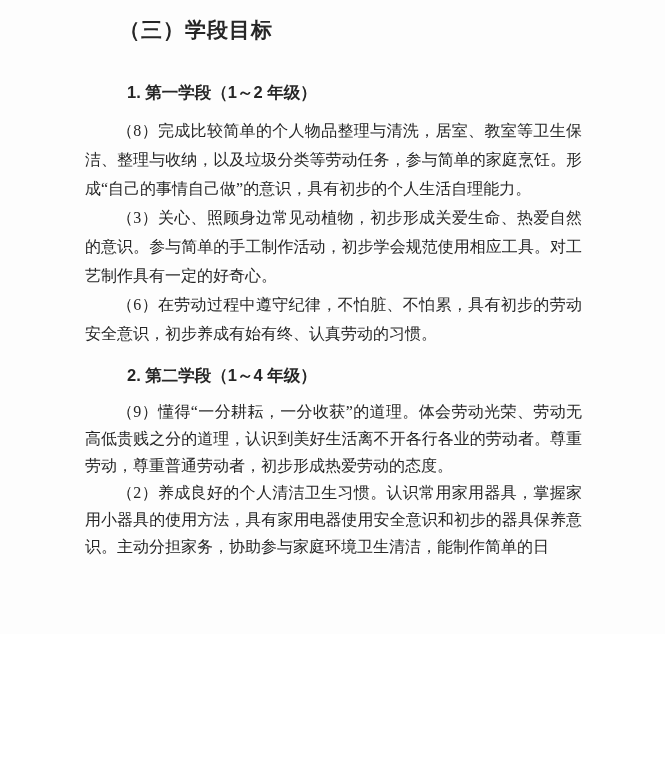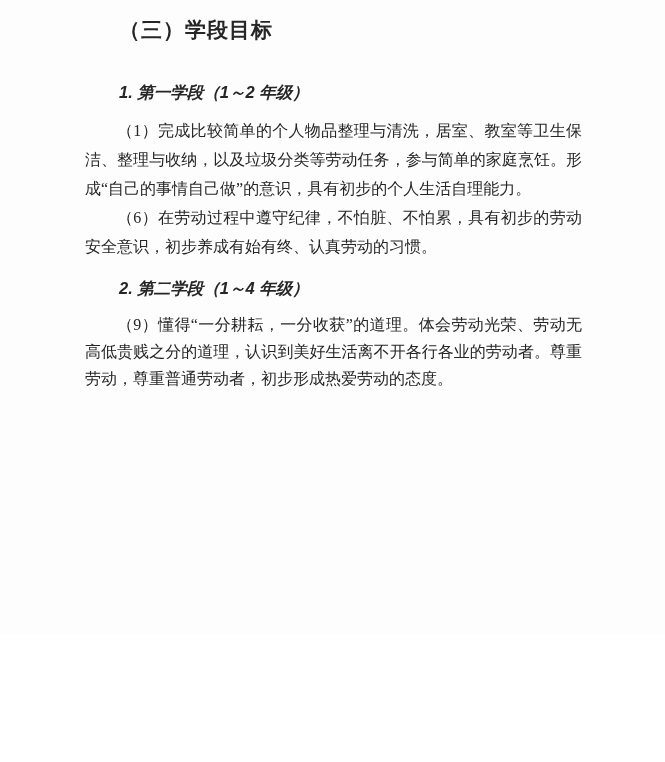--- a/index.html
+++ b/index.html
@@ -22,28 +22,27 @@
     line-height: 28px;
     font-weight: bold;
     letter-spacing: 1px;
     font-family: "Liberation Serif", "DejaVu Serif", serif;
   }
   .content {
     margin-left: 85px;
     width: 497px;
   }
   .section-heading {
-    margin: 4px;
+    margin: 12px;
     padding: 0;
     font-size: 16.5px;
     line-height: 20px;
     font-weight: bold;
     text-indent: 30px;
     font-family: "Liberation Sans", "DejaVu Sans", sans-serif;
-    font-style: italic;
   }
   .sec1 .section-heading { margin-top: 38px; }
   .sec2 .section-heading { margin-top: 17px; }
   .content p {
     margin: 0;
     font-size: 16px;
     text-indent: 2em;
     text-align: justify;
     letter-spacing: 0;
   }
@@ -80,27 +79,29 @@
 <body>
 
 <div class="page">
 
   <h1 class="doc-title">（三）学段目标</h1>
 
   <div class="content">
 
     <section class="sec1">
       <h2 class="section-heading">1. 第一学段（1～2 年级）</h2>
-      <p>（1）完成比较简单的个人物品整理与清洗，居室、教室等卫生保洁、整理与收纳，以及垃圾分类等劳动任务，参与简单的家庭烹饪。形成“自己的事情自己做”的意识，具有初步的个人生活自理能力。</p>
+      <p>（8）完成比较简单的个人物品整理与清洗，居室、教室等卫生保洁、整理与收纳，以及垃圾分类等劳动任务，参与简单的家庭烹饪。形成“自己的事情自己做”的意识，具有初步的个人生活自理能力。</p>
+      <p>（3）关心、照顾身边常见动植物，初步形成关爱生命、热爱自然的意识。参与简单的手工制作活动，初步学会规范使用相应工具。对工艺制作具有一定的好奇心。</p>
       <p>（6）在劳动过程中遵守纪律，不怕脏、不怕累，具有初步的劳动安全意识，初步养成有始有终、认真劳动的习惯。</p>
     </section>
 
     <section class="sec2">
       <h2 class="section-heading">2. 第二学段（1～4 年级）</h2>
       <p>（9）懂得“一分耕耘，一分收获”的道理。体会劳动光荣、劳动无高低贵贱之分的道理，认识到美好生活离不开各行各业的劳动者。尊重劳动，尊重普通劳动者，初步形成热爱劳动的态度。</p>
+      <p>（2）养成良好的个人清洁卫生习惯。认识常用家用器具，掌握家用小器具的使用方法，具有家用电器使用安全意识和初步的器具保养意识。主动分担家务，协助参与家庭环境卫生清洁，能制作简单的日</p>
     </section>
 
   </div>
 
   <div class="page-number">7</div>
 
   <div class="watermark">
     <span>
       <svg width="31" height="27" viewBox="0 0 31 27" fill="none" stroke="#cdcdcd" stroke-width="1.4" stroke-linecap="round">
         <ellipse cx="11.5" cy="17" rx="9.5" ry="7.6"></ellipse>

